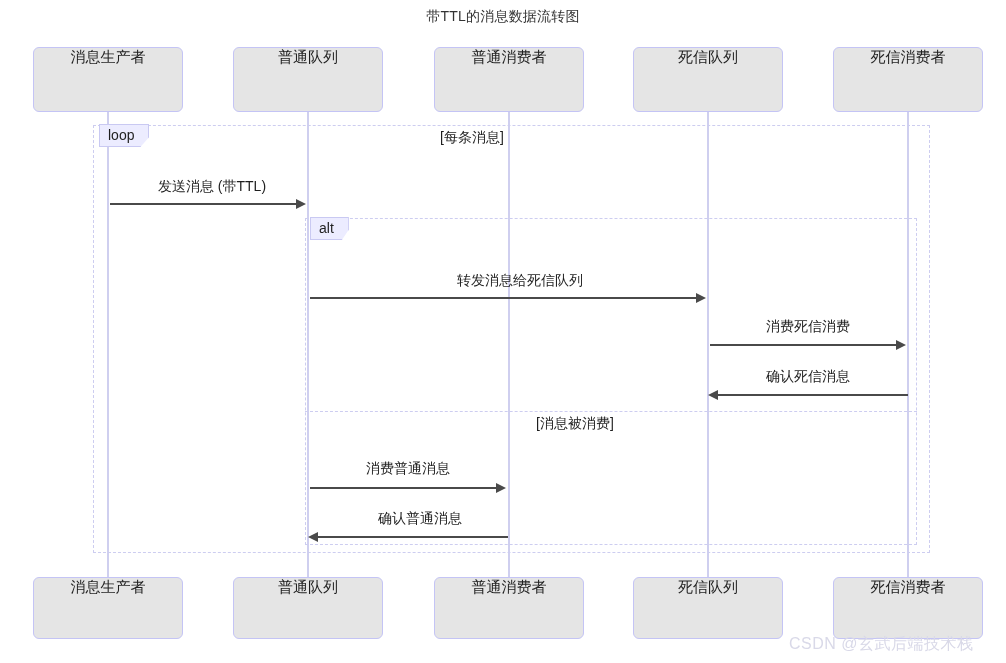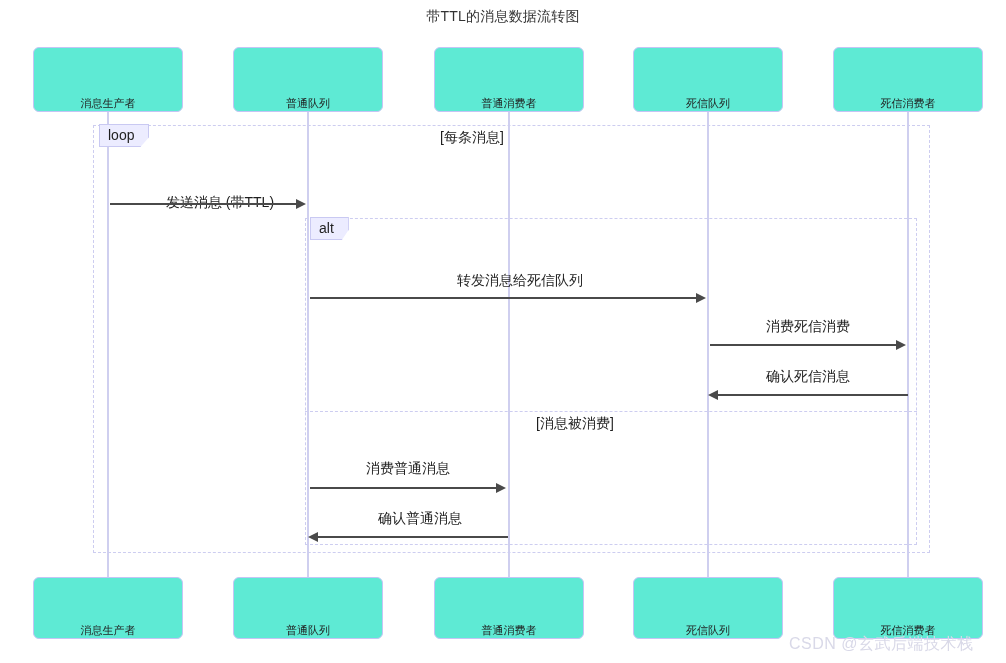--- a/index.html
+++ b/index.html
@@ -22,27 +22,27 @@
     position: absolute;
     left: 0; top: 8px;
     width: 1006px;
     text-align: center;
     font-size: 14px;
     color: #333333;
     letter-spacing: 0.2px;
   }
   .participant-box {
     position: absolute;
-    background: #5eead4;
+    background: #e5e5e5;
     border: 1px solid #C4C4F5;
     border-radius: 6px;
     display: flex;
-    align-items: flex-end;
+    align-items: flex-start;
     justify-content: center;
-    font-size: 11px;
+    font-size: 15px;
     color: #1f1f1f;
   }
   .lifeline {
     position: absolute;
     width: 2px;
     background: #CFCFEF;
   }
   .frame {
     position: absolute;
     border: 1px dashed #CDCDF0;
@@ -127,21 +127,21 @@
     <span>死信队列</span>
   </div>
   <div class="participant-box" style="left:833px; top:47px; width:150px; height:65px;">
     <span>死信消费者</span>
   </div>
 
   <div class="frame" style="left:93px; top:125px; width:837px; height:428px;"></div>
   <div class="frame-label" style="left:99px; top:124px;">loop</div>
   <div class="frame-cond" style="left:440px; top:129px; width:200px;">[每条消息]</div>
 
-  <div class="msg-label" style="left:108px; top:178px; width:224px;margin-top:16px;">发送消息 (带TTL)</div>
+  <div class="msg-label" style="left:100px; top:178px; width:224px;">发送消息 (带TTL)</div>
   <div class="msg-line" style="left:110px; top:203px; width:188px;"></div>
   <div class="msg-head right" style="left:296px; top:199px;"></div>
 
   <div class="frame" style="left:305px; top:218px; width:612px; height:327px;"></div>
   <div class="frame-label" style="left:310px; top:217px;">alt</div>
 
   <div class="msg-label" style="left:370px; top:272px; width:300px;">转发消息给死信队列</div>
   <div class="msg-line" style="left:310px; top:297px; width:388px;"></div>
   <div class="msg-head right" style="left:696px; top:293px;"></div>
 

